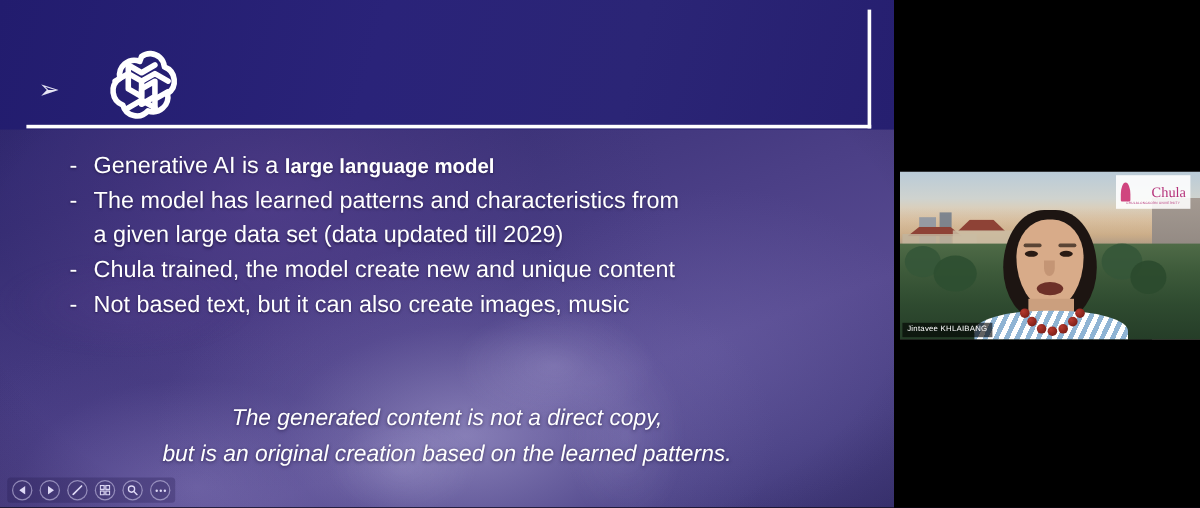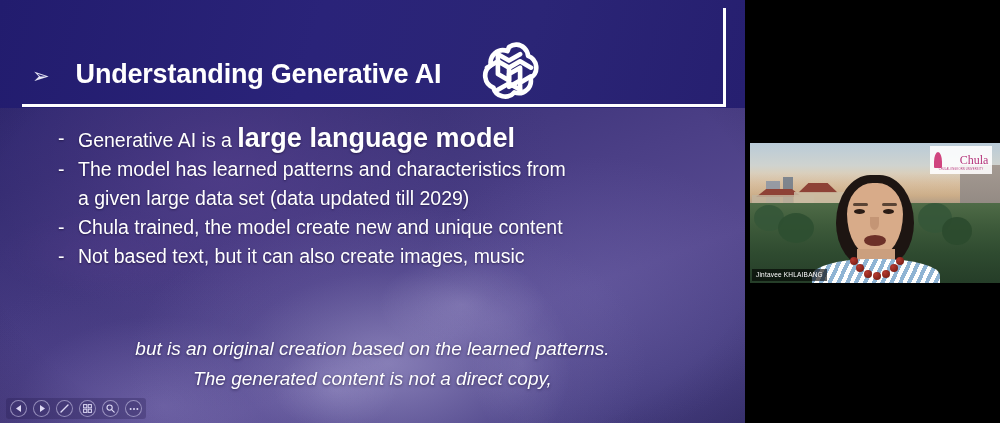--- a/index.html
+++ b/index.html
@@ -123,21 +123,21 @@
   .bullet-dash {
     width: 20px;
     flex: 0 0 20px;
     color: #ffffff;
     font-size: 19.5px;
     line-height: 29px;
   }
   .bullet-text { flex: 1 1 auto; }
   .bullet-text .strong {
     font-weight: bold;
-    font-size: 27px;
+    font-size: 17px;
   }
 
   
   #slide-footnote {
     position: absolute;
     left: 0;
     top: 334px;
     width: 745px;
     text-align: center;
     color: #ffffff;
@@ -318,21 +318,20 @@
 
   <div id="slide">
     <div class="bg-base"></div>
     <div class="bg-wisp"></div>
     <div class="bg-vignette"></div>
 
     <div id="slide-header">
       <div id="header-frame"></div>
       <div id="header-row">
         <span id="chevron-icon">➢</span>
-        <span id="slide-title">Understanding Generative AI</span>
         <span id="openai-logo">
           <svg width="72" height="72" viewBox="0 0 48 48" aria-hidden="true">
             <g fill="none" stroke="#ffffff" stroke-width="3.1" stroke-linejoin="round" stroke-linecap="round">
               <path d="M24 7.4c3.1-2.4 7.4-2.1 10.2.6 1.5 1.4 2.3 3.3 2.5 5.2
                        2.9 1.1 5 3.7 5.4 6.9.4 3.2-1.1 6.2-3.7 7.9
                        .6 2.9-.3 6-2.6 8-2.3 2.1-5.5 2.6-8.3 1.6
                        -1.9 2.2-4.9 3.3-7.9 2.6-3-.7-5.3-3-6-5.8
                        -2.9-1.1-5-3.7-5.4-6.9-.4-3.2 1.1-6.2 3.7-7.9
                        -.6-3 .4-6.1 2.7-8.1 2.4-2 5.6-2.5 8.4-1.4z"></path>
               <path d="M16.6 16.9 24 21.1v8.5l-7.4-4.2v-8.5z"></path>
@@ -369,22 +368,22 @@
       </div>
 
       <div class="bullet-row">
         <span class="bullet-dash">-</span>
         <span class="bullet-text">Not based text, but it can  also create images, music</span>
       </div>
 
     </div>
 
     <div id="slide-footnote">
+      <div>The generated content is not a direct copy,</div>
       <div>but is an original creation based on the learned patterns.</div>
-      <div>The generated content is not a direct copy,</div>
     </div>
 
     <div id="presenter-toolbar">
       <div class="tool-btn">
         <svg width="6" height="7" viewBox="0 0 6 7" aria-hidden="true">
           <path d="M5 0 L0 3.5 L5 7 Z" fill="#ded9f5"></path>
         </svg>
       </div>
       <div class="tool-btn">
         <svg width="6" height="7" viewBox="0 0 6 7" aria-hidden="true">

